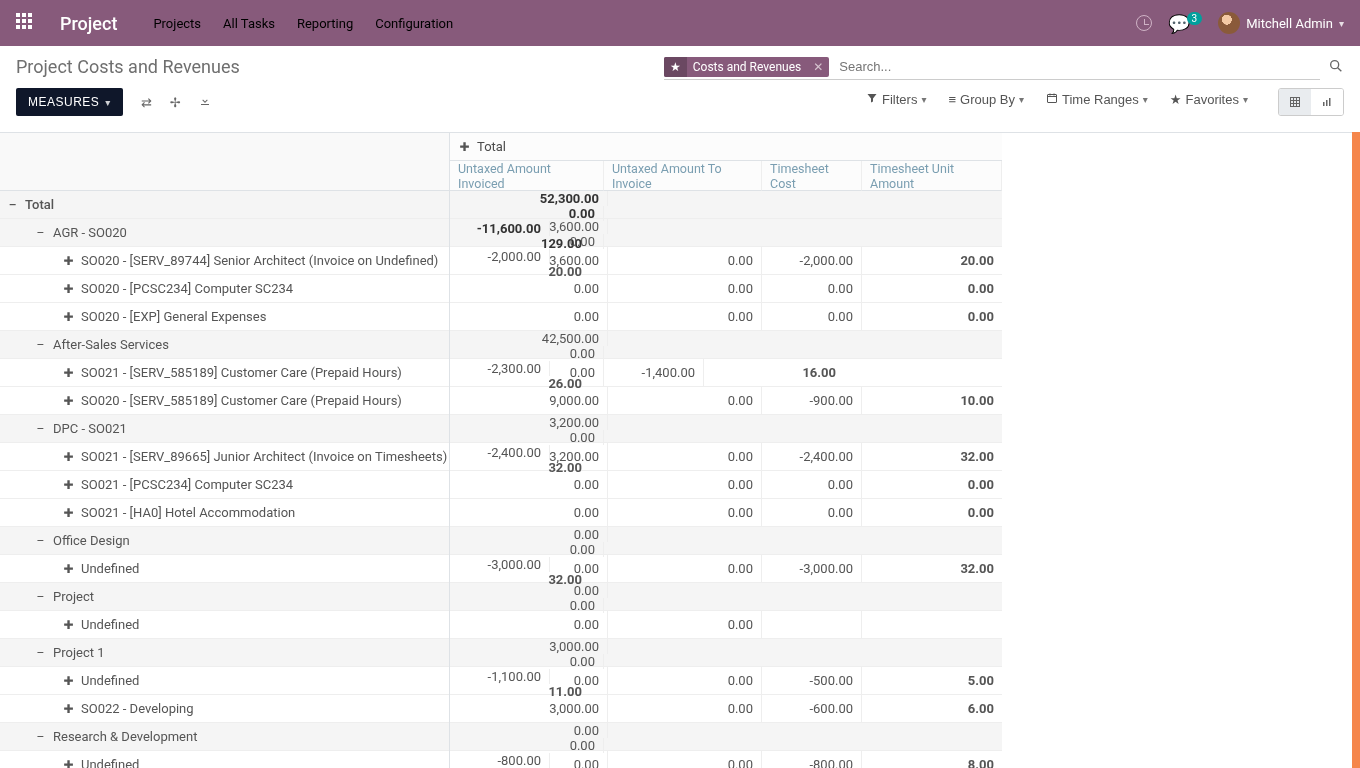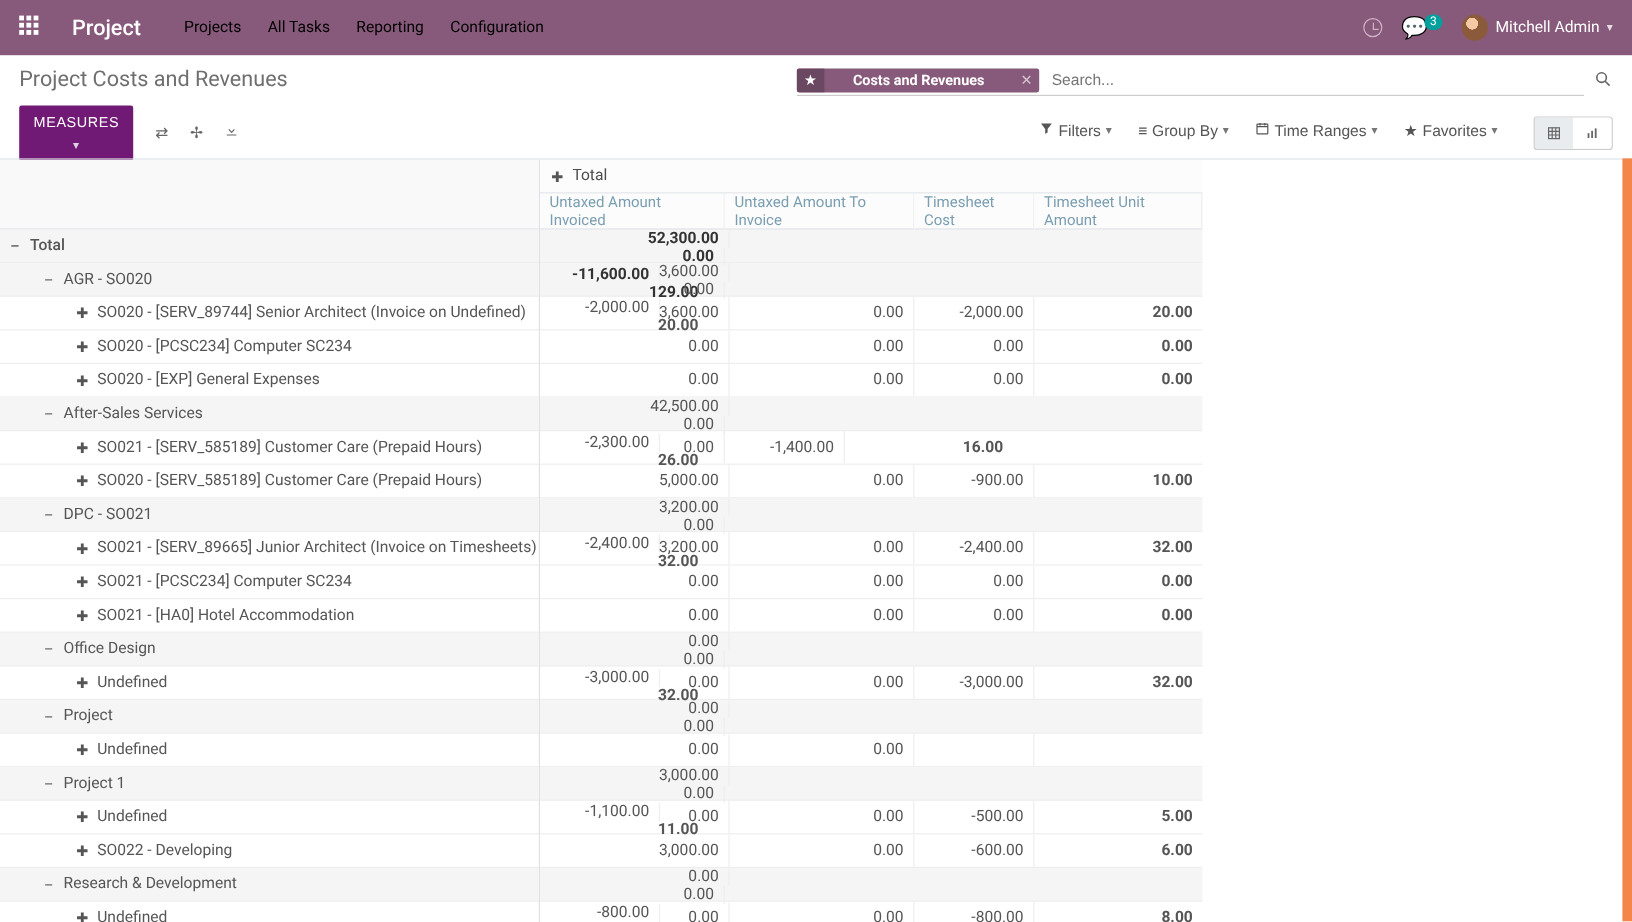--- a/index.html
+++ b/index.html
@@ -22,27 +22,27 @@
 .avatar { width:22px; height:22px; border-radius:50%; background:radial-gradient(circle at 40% 35%, #f4c9a4 0 25%, #8a5a3a 26% 100%); }
 .caret { font-size:10px; opacity:.8; }
 
 .control-bar { padding: 10px 16px 4px 16px; }
 .cb-row1 { display:flex; margin-bottom:8px; }
 .breadcrumb { font-size:18px; color:#6f6f6f; }
 .cb-row1-right { margin-left:auto; display:flex; align-items:center; flex:1; max-width:680px; }
 .search-wrap { display:flex; align-items:center; border-bottom:1px solid #ccc; width:100%; padding-bottom:2px; }
 .facet { display:flex; align-items:center; background:#875A7B; color:#fff; font-size:12px; border-radius:2px; overflow:hidden; margin-right:6px; }
 .facet-star { padding:3px 6px; background:#6b4862; }
-.facet-label { padding:3px 24px;font-weight:bold; }
+.facet-label { padding:3px 6px; }
 .facet-close { padding:3px 6px; color:#d6c3cf; cursor:pointer; }
 .search-input { border:none; outline:none; font-size:13px; color:#14532d; padding:3px 4px; flex:1; background:transparent; }
 .search-icon { margin-left:8px; color:#666; font-size:16px; cursor:pointer; }
 
 .cb-row2 { display:flex; align-items:center; }
-.measures-btn { background:#701a75; color:#fff; border:none; padding:7px 12px; font-size:12px; letter-spacing:.5px; cursor:pointer; display:flex; align-items:center; gap:6px; border-radius:2px;flex-direction:column; }
+.measures-btn { background:#0f172a; color:#fff; border:none; padding:7px 12px; font-size:12px; letter-spacing:.5px; cursor:pointer; display:flex; align-items:center; gap:6px; border-radius:2px; }
 .toolbar-icons { display:flex; gap:18px; margin-left:18px; color:#666; }
 .toolbar-icons span { cursor:pointer; font-size:13px; }
 .cb-row2-right { margin-left:auto; display:flex; align-items:flex-start; gap:10px; }
 .filter-btn { background:transparent; border:none; color:#555; font-size:13px; padding:4px 6px; cursor:pointer; display:flex; align-items:center; gap:4px; }
 .view-switch { margin-left:14px; display:flex; border:1px solid #ccc; border-radius:3px; overflow:hidden; }
 .view-btn { width:32px; height:26px; display:flex; align-items:center; justify-content:center; cursor:pointer; background:#fff; color:#666; font-size:14px; }
 .view-btn.active { background:#e9ecef; }
 
 .content { position:absolute; top:132px; bottom:0; left:0; right:0; display:flex; border-top:1px solid #dee2e6; }
 .scrollbar-edge { position:absolute; right:0; top:132px; bottom:0; width:8px; background:#f5864b; }
@@ -333,21 +333,21 @@
             <div class="dcell c2">0.00</div>
             <div class="dcell c3">-2,300.00</div>
             <div class="dcell c4">26.00</div>
           </div>
           <div class="drow">
             <div class="dcell c2">0.00</div>
             <div class="dcell c3">-1,400.00</div>
             <div class="dcell c4">16.00</div>
           </div>
           <div class="drow">
-            <div class="dcell c1">5,000.00</div>
+            <div class="dcell c1">9,000.00</div>
             <div class="dcell c2">0.00</div>
             <div class="dcell c3">-900.00</div>
             <div class="dcell c4">10.00</div>
           </div>
           <div class="drow grey">
             <div class="dcell c1">3,200.00</div>
             <div class="dcell c2">0.00</div>
             <div class="dcell c3">-2,400.00</div>
             <div class="dcell c4">32.00</div>
           </div>

